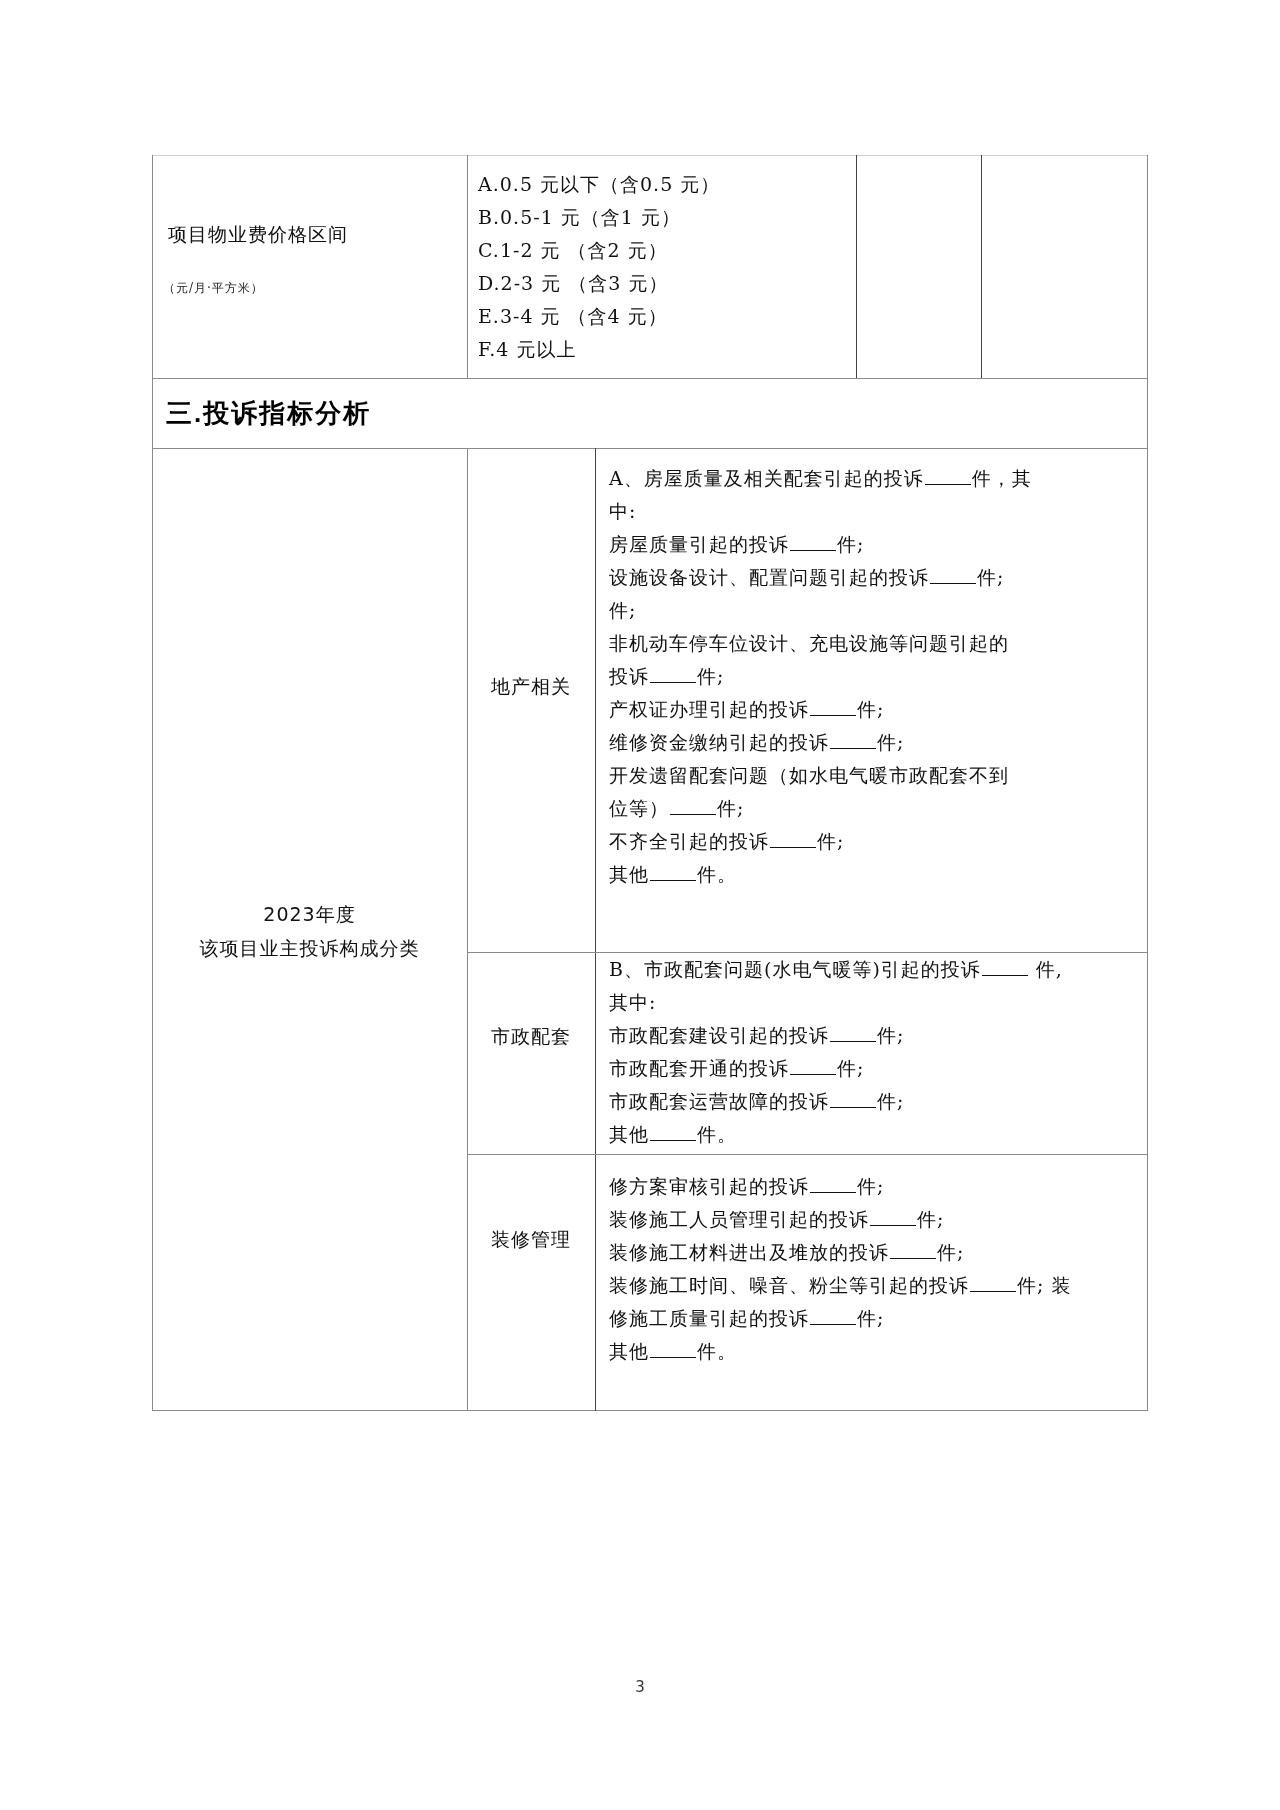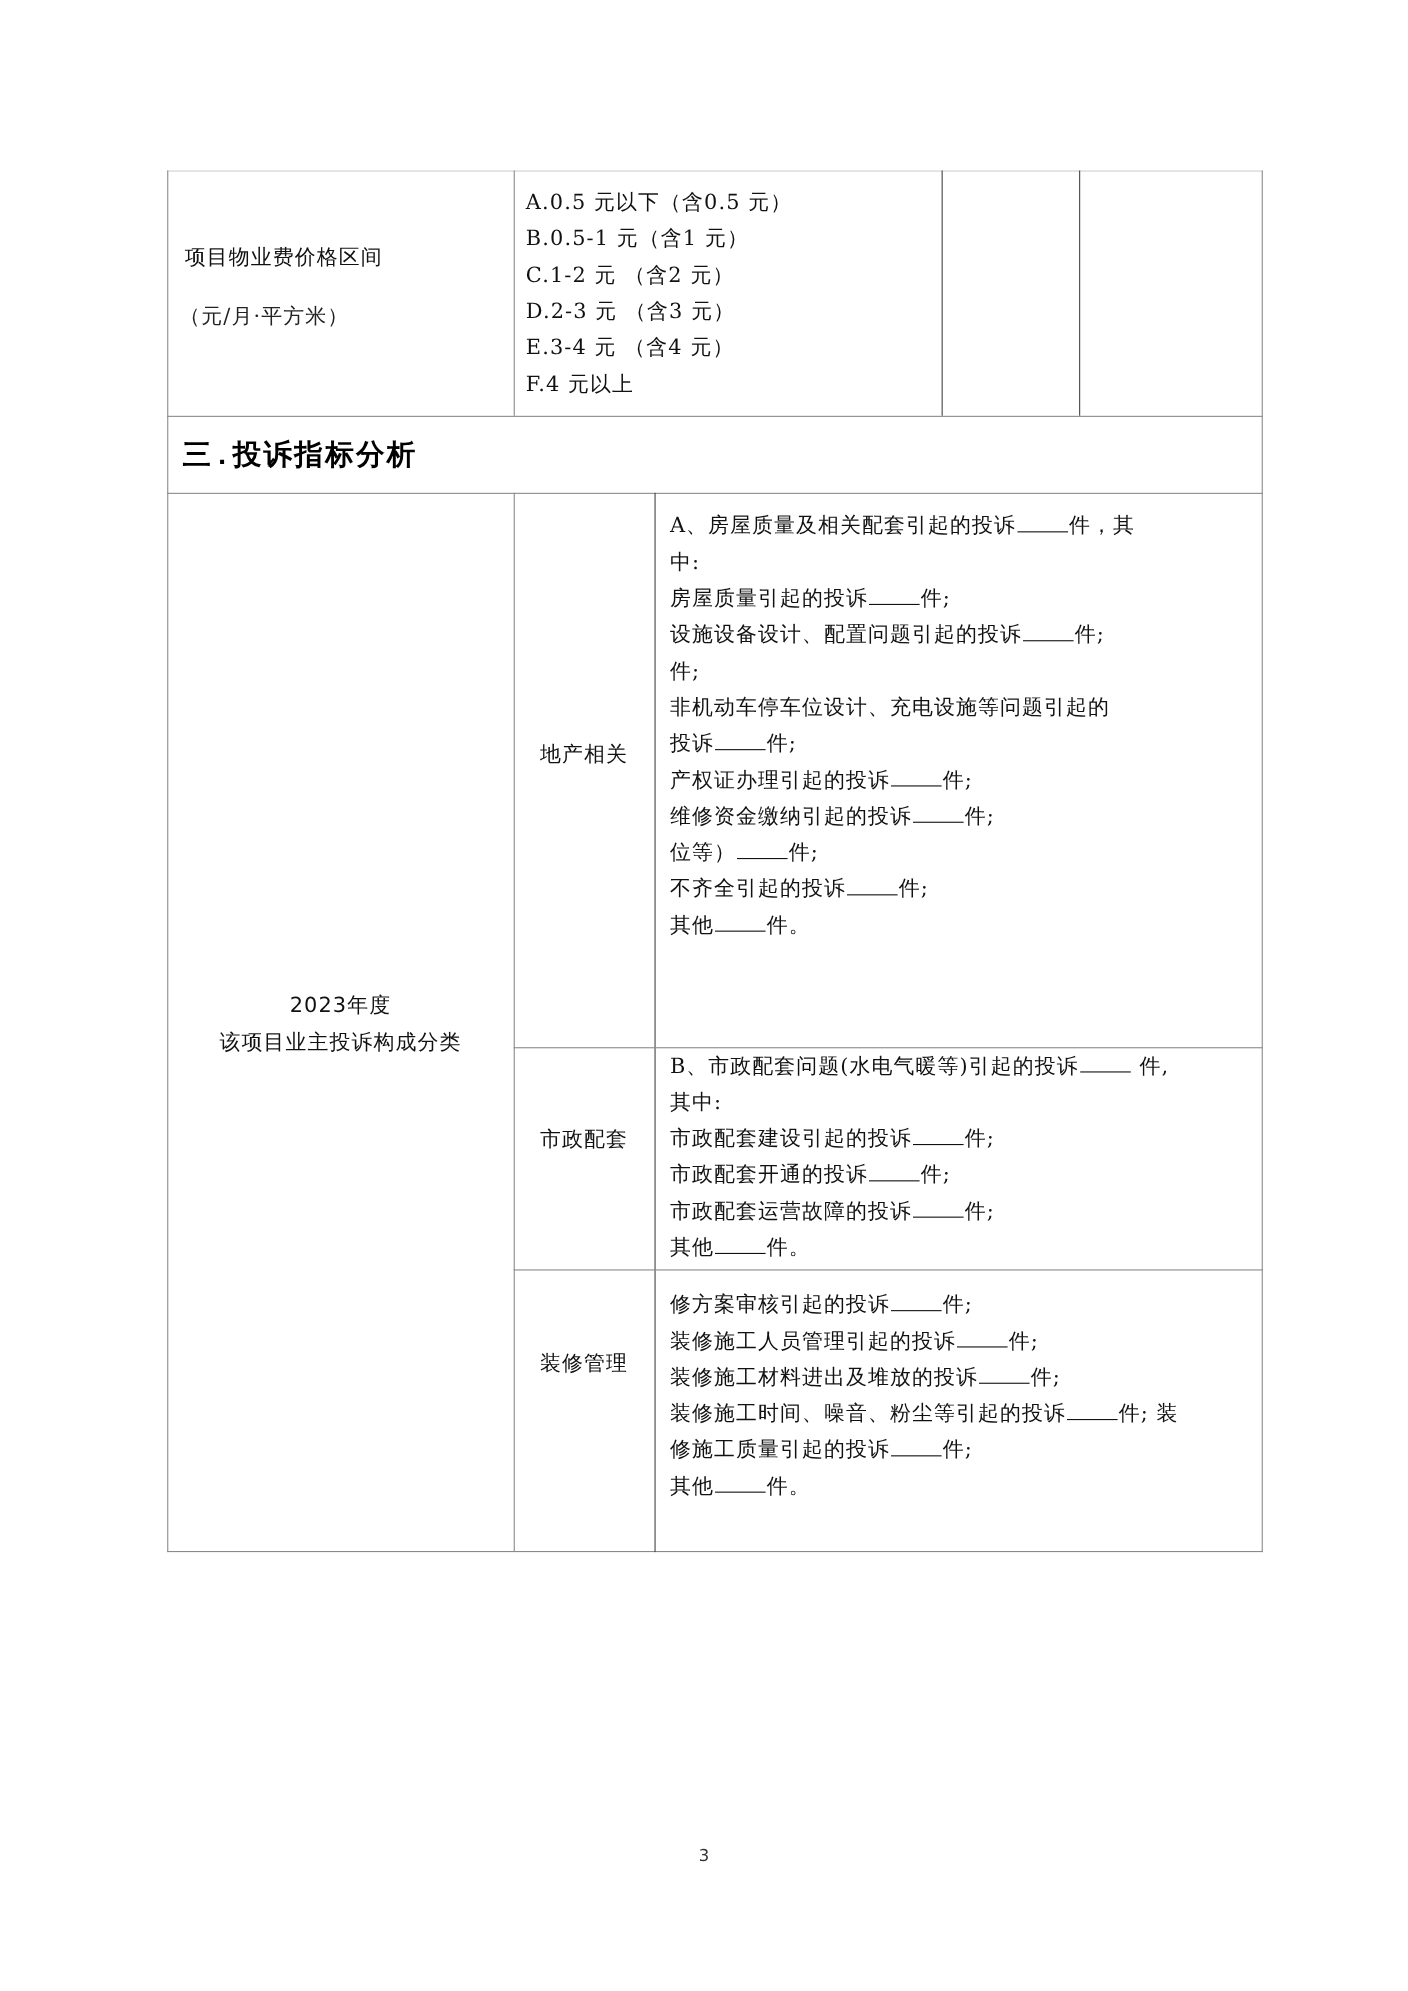--- a/index.html
+++ b/index.html
@@ -17,25 +17,25 @@
     .hline.light { border-top-color: #d0d0d0; }
 
     .txt {
       position: absolute;
       font-size: 19px;
       line-height: 33px;
       letter-spacing: 1px;
       color: #111;
       white-space: nowrap;
     }
-    .txt.small { font-size: 19px; }
+    .txt.small { font-size: 12px; }
     .txt.center { text-align: center; }
     .section-title {
       position: absolute;
-      font-family: Liberation Mono, monospace;
+      font-family: Liberation Sans, sans-serif;
       font-weight: bold;
       font-size: 26px;
       letter-spacing: 2px;
       color: #000;
     }
     .opt-list .txt { position: static; display: block; }
     .blank {
       display: inline-block;
       border-bottom: 1.5px solid #111;
       width: 46px;
@@ -101,20 +101,21 @@
   <div id="catA" style="position:absolute; left:609px; top:462px; width:530px;">
       <div class="txt" style="position: static; display: block; line-height: 33px;"><span>A、房屋质量及相关配套引起的投诉</span><span class="blank"></span><span>件，其</span></div>
       <div class="txt" style="position: static; display: block; line-height: 33px;"><span>中:</span></div>
       <div class="txt" style="position: static; display: block; line-height: 33px;"><span>房屋质量引起的投诉</span><span class="blank"></span><span>件;</span></div>
       <div class="txt" style="position: static; display: block; line-height: 33px;"><span>设施设备设计、配置问题引起的投诉</span><span class="blank"></span><span>件;</span></div>
       <div class="txt" style="position: static; display: block; line-height: 33px;"><span>件;</span></div>
       <div class="txt" style="position: static; display: block; line-height: 33px;"><span>非机动车停车位设计、充电设施等问题引起的</span></div>
       <div class="txt" style="position: static; display: block; line-height: 33px;"><span>投诉</span><span class="blank"></span><span>件;</span></div>
       <div class="txt" style="position: static; display: block; line-height: 33px;"><span>产权证办理引起的投诉</span><span class="blank"></span><span>件;</span></div>
       <div class="txt" style="position: static; display: block; line-height: 33px;"><span>维修资金缴纳引起的投诉</span><span class="blank"></span><span>件;</span></div>
+      <div class="txt" style="position: static; display: block; line-height: 33px;"><span>开发遗留配套问题（如水电气暖市政配套不到</span></div>
       <div class="txt" style="position: static; display: block; line-height: 33px;"><span>位等）</span><span class="blank"></span><span>件;</span></div>
       <div class="txt" style="position: static; display: block; line-height: 33px;"><span>不齐全引起的投诉</span><span class="blank"></span><span>件;</span></div>
       <div class="txt" style="position: static; display: block; line-height: 33px;"><span>其他</span><span class="blank"></span><span>件。</span></div>
     </div>
 
   <div class="txt center" style="left:467px; width:128px; top:1020px;">市政配套</div>
   <div id="catB" style="position:absolute; left:609px; top:953px; width:530px;">
       <div class="txt" style="position: static; display: block; line-height: 33px;"><span>B、市政配套问题(水电气暖等)引起的投诉</span><span class="blank"></span><span> 件,</span></div>
       <div class="txt" style="position: static; display: block; line-height: 33px;"><span>其中:</span></div>
       <div class="txt" style="position: static; display: block; line-height: 33px;"><span>市政配套建设引起的投诉</span><span class="blank"></span><span>件;</span></div>

